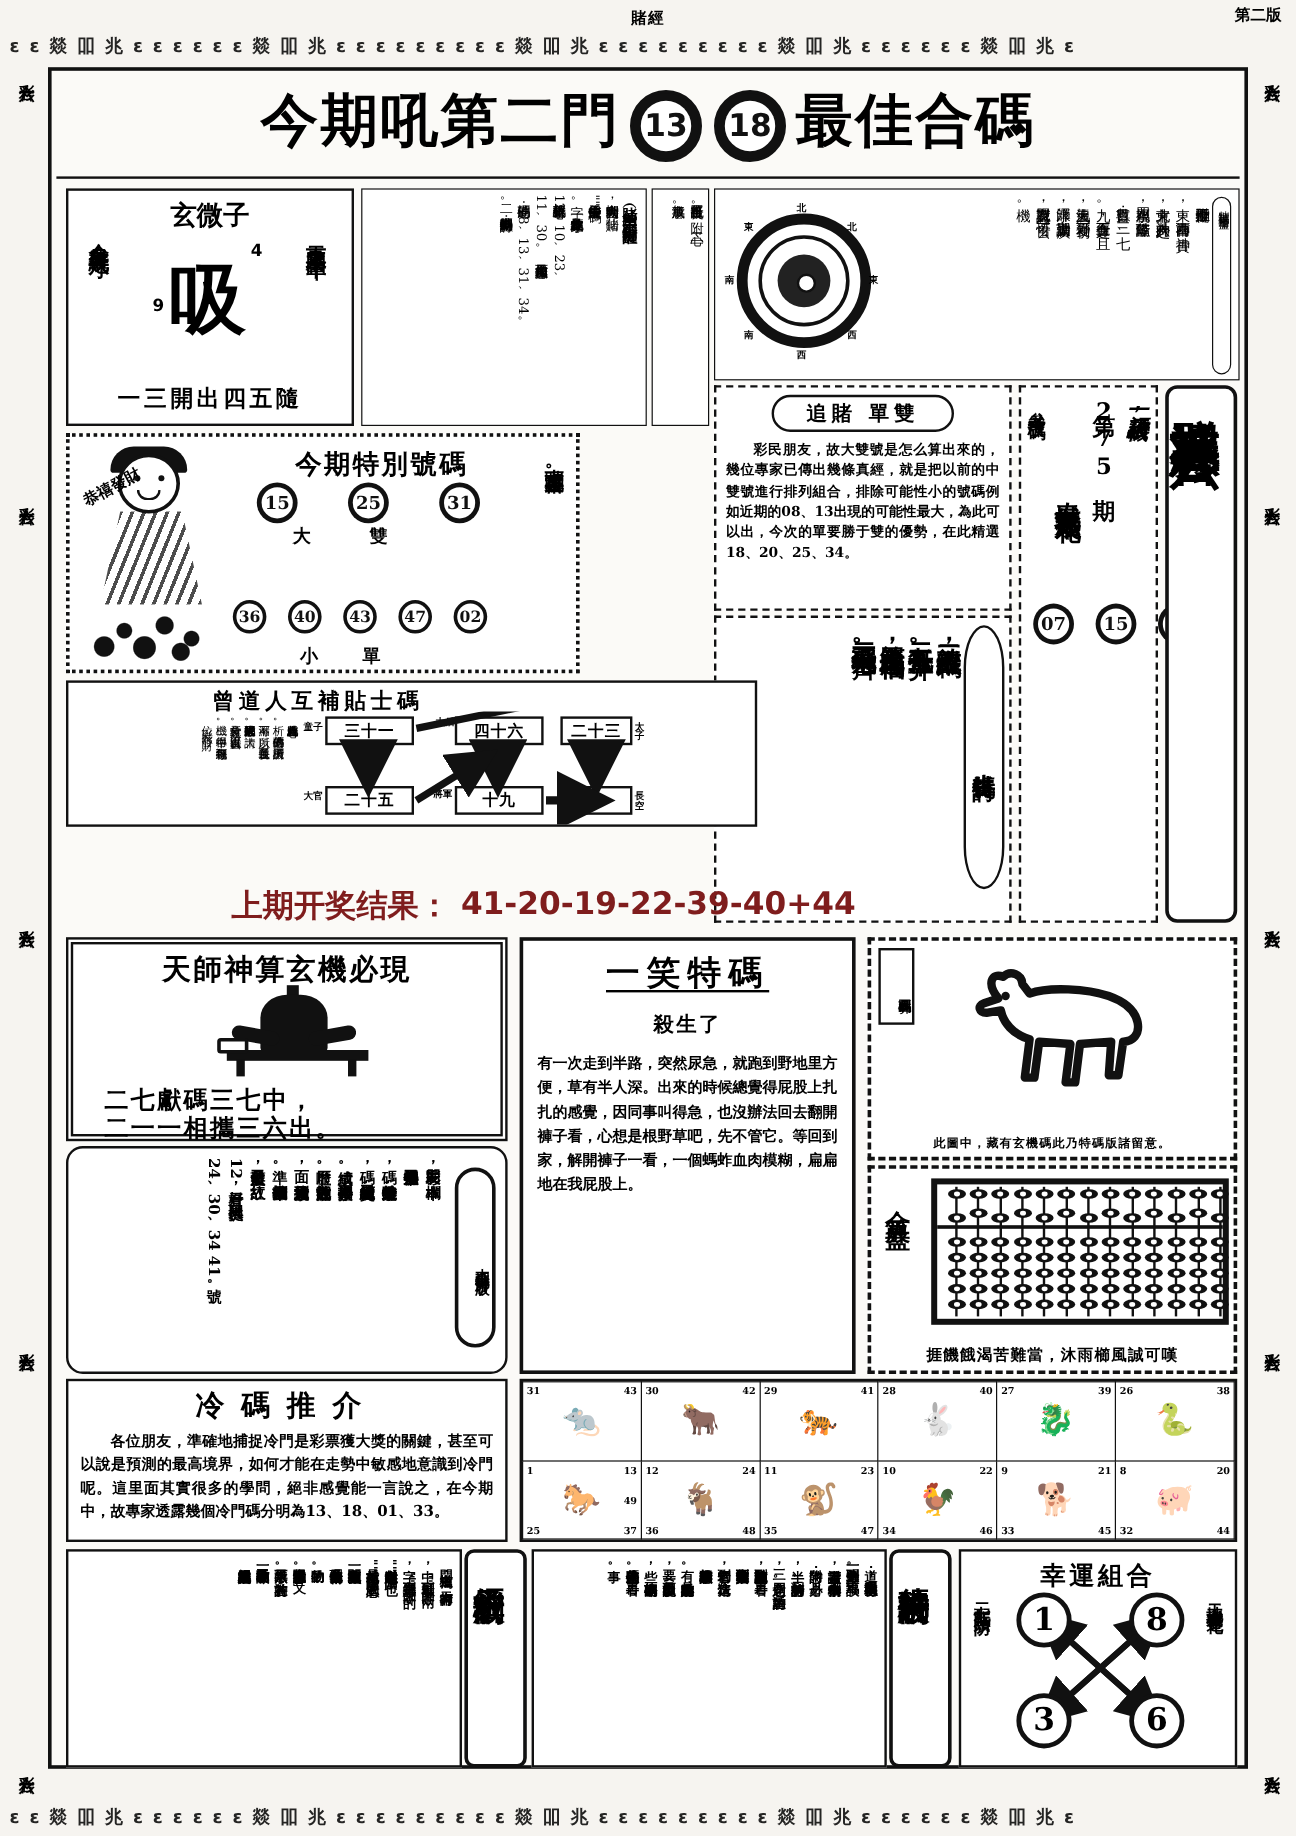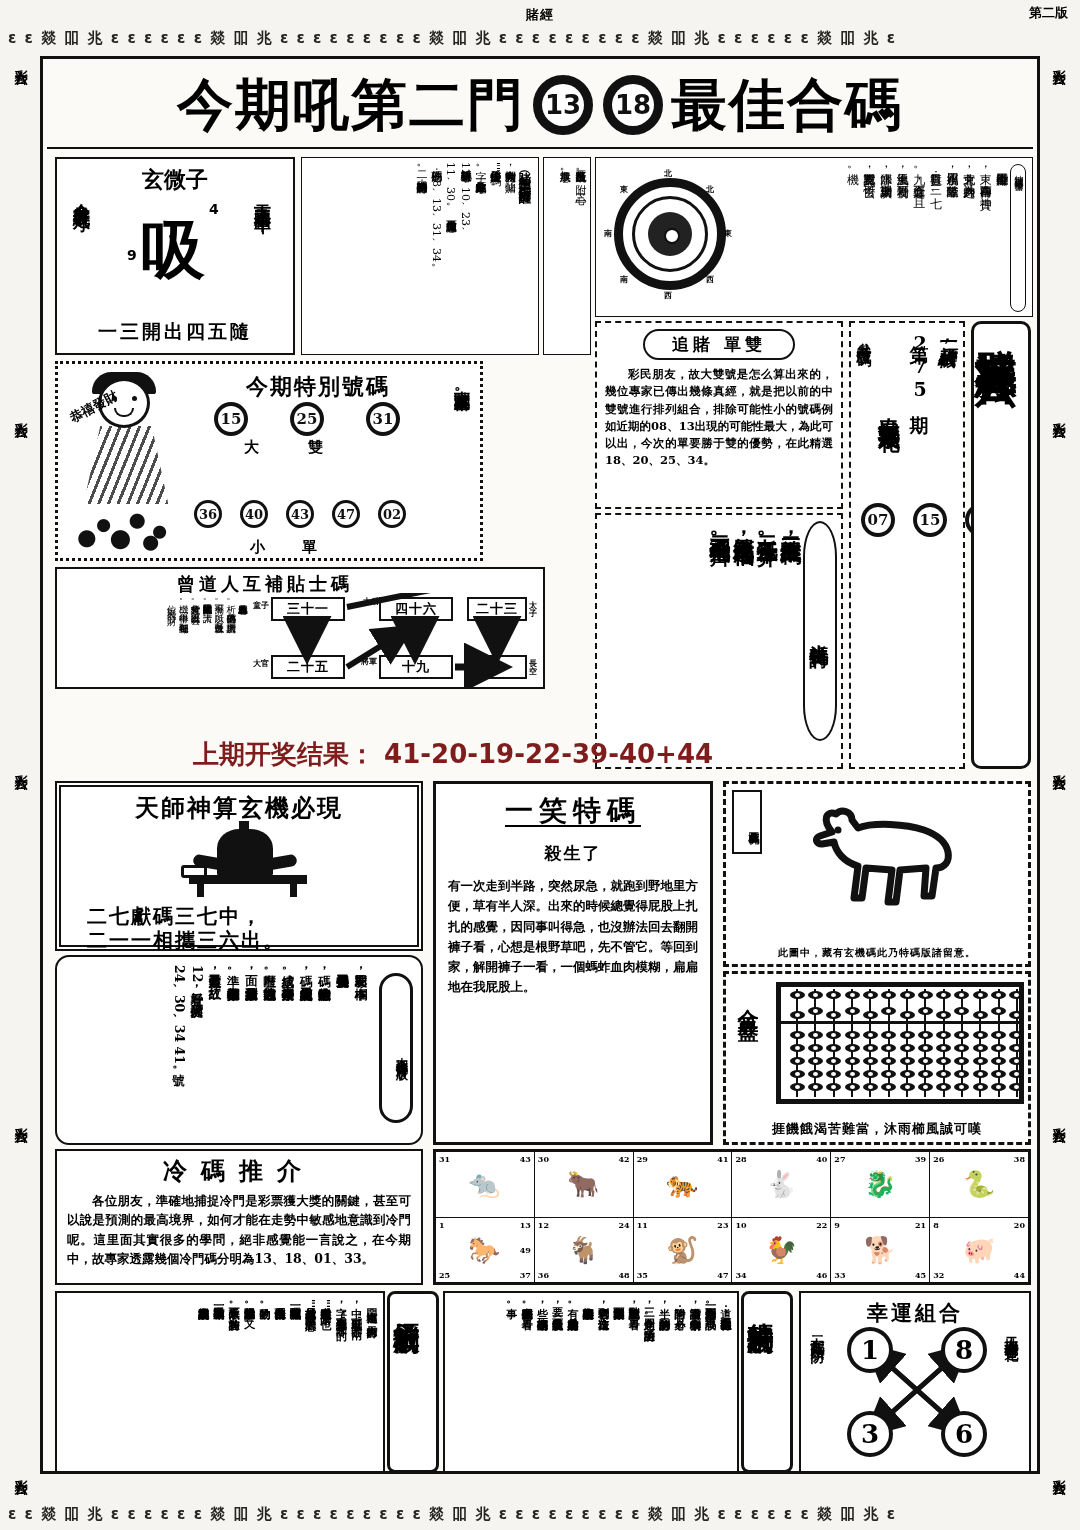--- a/index.html
+++ b/index.html
@@ -51,21 +51,21 @@
     position: absolute; left: 40px; top: 56px; width: 1000px; height: 1418px;
     border: 3px solid #111; background: #fbfaf7;
   }
   
   .headline {
     position: absolute; left: 4px; top: 4px; width: 986px; height: 86px;
     display: flex; align-items: center; justify-content: center; gap: 6px;
     border-bottom: 2px solid #111;
   }
   .headline .hz {
-    font-size: 56px; font-weight: 900; font-family: Liberation Serif, serif;
+    font-size: 48px; font-weight: 900; font-family: Liberation Mono, monospace;
     letter-spacing: 2px; line-height: 1;
   }
   .ballbig {
     width: 60px; height: 60px; border-radius: 50%;
     background: #111; color: #fff; display: inline-flex;
     align-items: center; justify-content: center;
     font-size: 28px; font-weight: 900; margin: 0 2px;
     border: 3px solid #111; position: relative;
   }
   .ballbig i {
@@ -250,21 +250,21 @@
     font-family: "DejaVu Serif", serif; }
   #special .tag4 { position: absolute; left: 244px; top: 174px; font-size: 15px; font-weight: bold;
     font-family: "DejaVu Serif", serif; }
   #special .sidev {
     position: absolute; right: 8px; top: 14px; writing-mode: vertical-rl;
     text-orientation: upright; font-size: 16px; font-weight: bold;
     font-family: "DejaVu Serif", serif; letter-spacing: 1px;
   }
 
   
-  #zeng { left: 12px; top: 508px; width: 490px; height: 122px; }
+  #zeng { left: 12px; top: 508px; width: 576px; height: 122px; }
   #zeng .t {
     position: absolute; left: 120px; top: 3px; font-size: 18px; font-weight: 900;
     font-family: "DejaVu Serif", serif; letter-spacing: 4px;
   }
   #zeng .para {
     position: absolute; left: 6px; top: 28px; width: 186px; height: 88px;
     display: flex; flex-direction: row-reverse; gap: 0px;
   }
   #zeng .para span { writing-mode: vertical-rl; font-size: 9.5px; line-height: 1.25;
     font-family: "DejaVu Serif", serif; }

